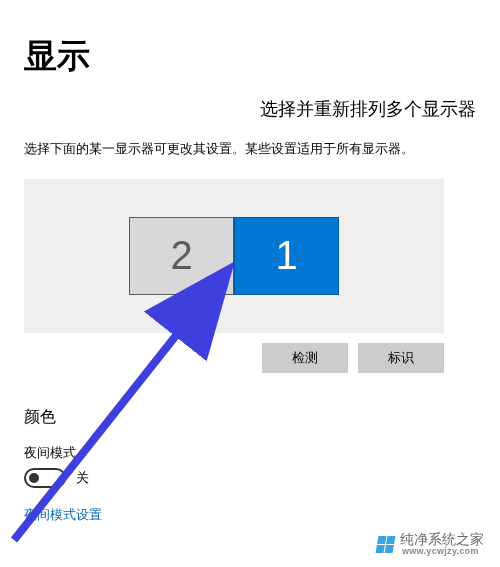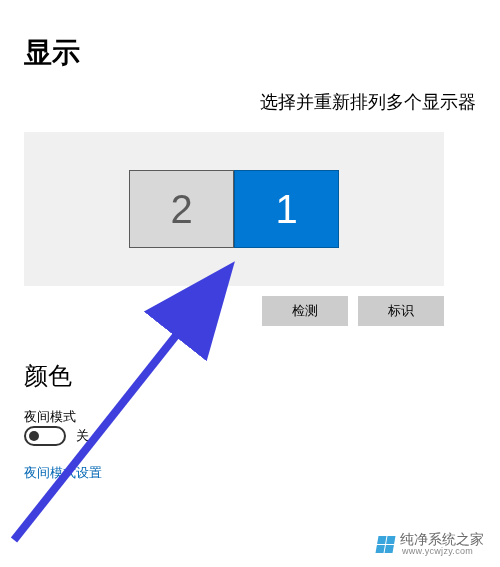--- a/index.html
+++ b/index.html
@@ -9,21 +9,21 @@
       font-family: "Microsoft YaHei", "Segoe UI", sans-serif;
       background: #ffffff;
       color: #000;
       position: relative;
       overflow: hidden;
     }
     .content {
       padding: 34px 24px 0 24px;
     }
     .page-title {
-      font-size: 28px;
+      font-size: 33px;
       font-weight: 600;
       margin-bottom: 18px;
       color: #000;
     }
     .section-heading {
       font-size: 18px;
       font-weight: 400;
       margin-bottom: 18px;
       color: #000;
       text-align: right;
@@ -78,26 +78,27 @@
       border: none;
       font-size: 13px;
       font-family: inherit;
       cursor: pointer;
       color: #000;
     }
     .color-section {
       margin-top: 34px;
     }
     .color-heading {
-      font-size: 24px;
+      font-size: 16px;
       font-weight: 400;
       margin-bottom: 16px;
     }
     .toggle-label {
       font-size: 13px;
+      margin-bottom: 6px;
     }
     .toggle-row {
       display: flex;
       align-items: center;
       gap: 10px;
     }
     .toggle-switch {
       width: 42px;
       height: 20px;
       border: 2px solid #333;
@@ -147,29 +148,31 @@
       grid-template-rows: repeat(2, 8px);
       gap: 1px;
       transform: skewX(-10deg);
     }
     .watermark .logo span { background: #3aa5dd; }
     .watermark .url {
       font-size: 9px;
       color: #8a8a8a;
       margin-left: 2px;
       letter-spacing: 0.3px;
+      font-weight: bold;
     }
     .watermark .texts { display: flex; flex-direction: column; line-height: 1.1; }
   </style>
 </head>
 <body>
 
 <div class="content">
   <h1 class="page-title">显示</h1>
   <div class="section-heading">选择并重新排列多个显示器</div>
+  <div class="description">选择下面的某一显示器可更改其设置。某些设置适用于所有显示器。</div>
 
   <div class="display-arrange-box">
     <div class="monitor monitor-inactive">2</div>
     <div class="monitor monitor-active">1</div>
   </div>
 
   <div class="button-row">
     <button class="btn">检测</button>
     <button class="btn">标识</button>
   </div>

